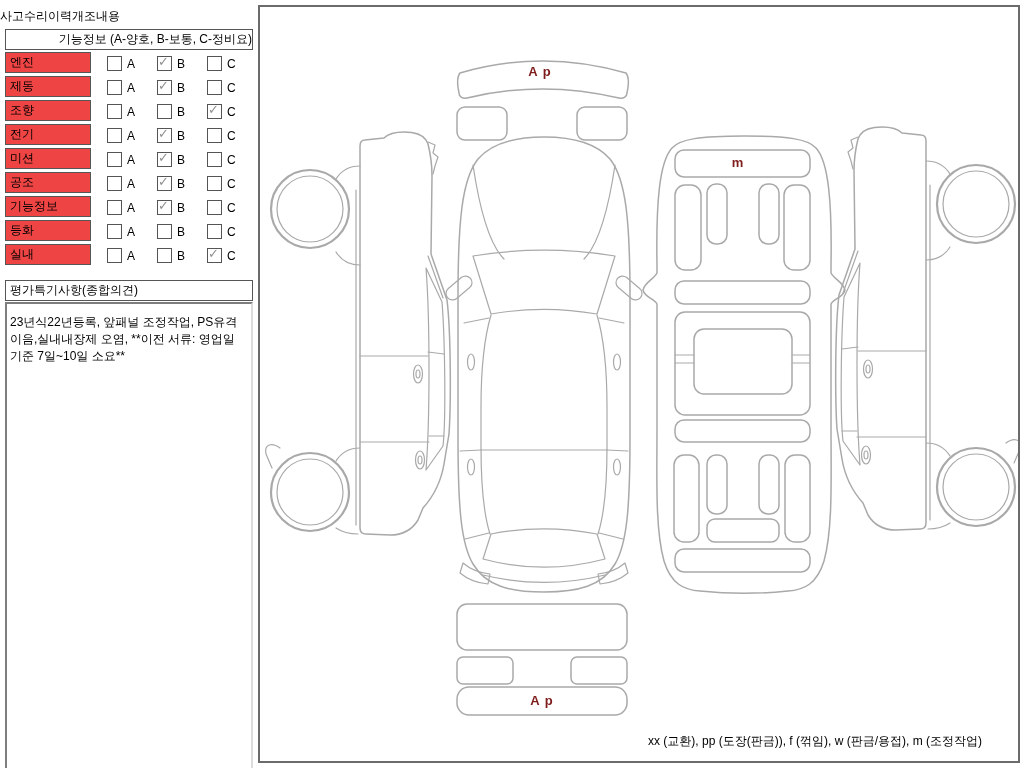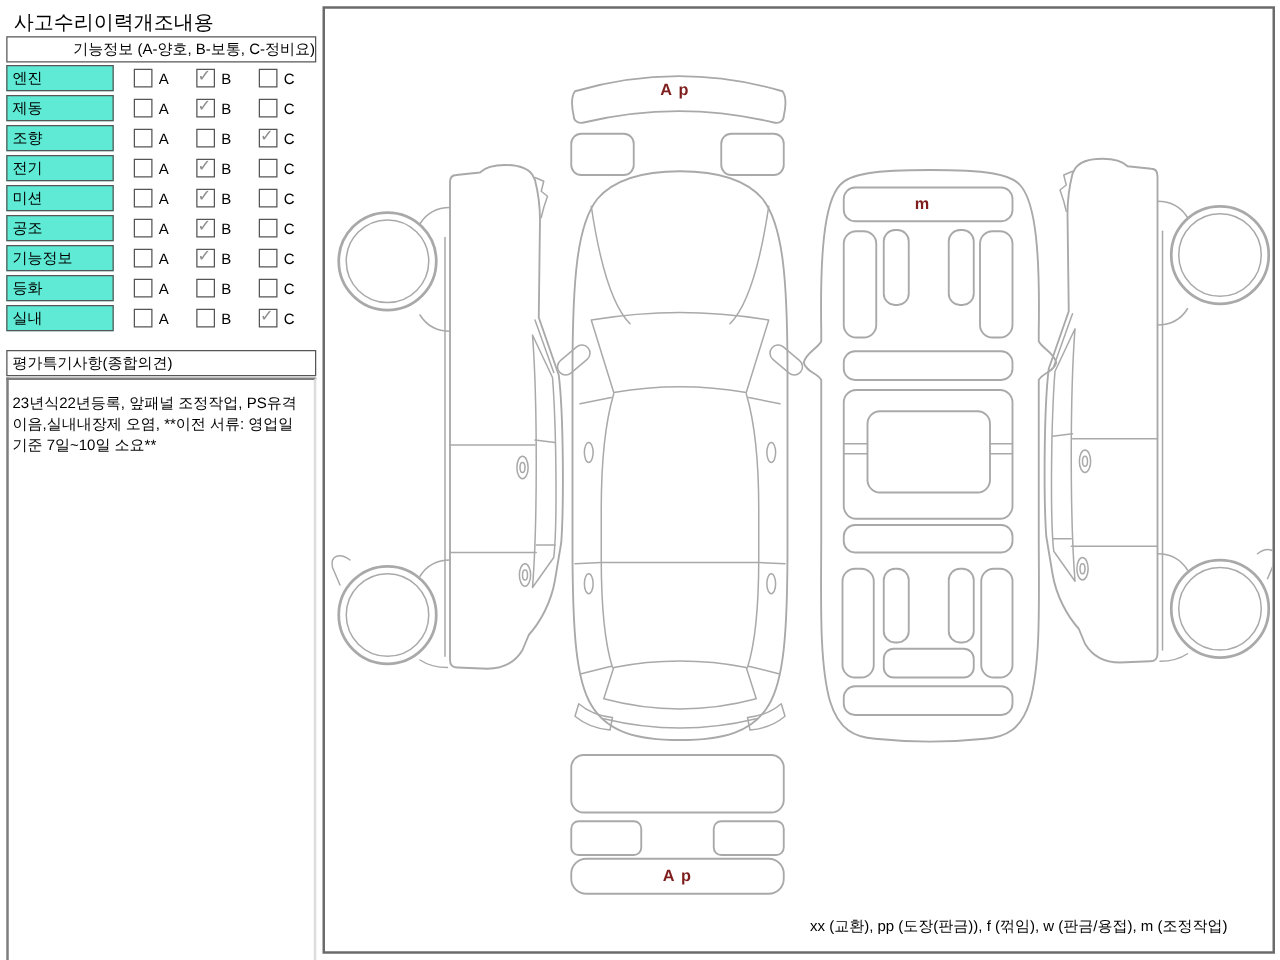--- a/index.html
+++ b/index.html
@@ -2,32 +2,32 @@
 <html><head>
 <meta charset="utf-8">
 <style>
   html,body{margin:0;padding:0;}
   body{
     width:1024px;height:768px;position:relative;background:#fff;
     font-family:"Liberation Sans","DejaVu Sans",sans-serif;
     color:#000;overflow:hidden;
   }
   
-  .page-title{position:absolute;left:11px;top:8px;font-size:16px;}
+  .page-title{position:absolute;left:0;top:8px;font-size:12px;}
   .hdr-box{
     position:absolute;left:5px;border:1px solid #565656;background:#fff;
     font-size:12px;line-height:17px;padding:1px 0 1px 4px;width:242px;
   }
   #func-header{top:29px;text-align:right;}
   #notes-header{top:280px;}
   #func-rows{position:absolute;left:5px;top:52px;width:250px;}
   .frow{position:relative;height:24px;}
   .flabel{
     position:absolute;left:0;top:0;width:80px;height:19px;
-    border:1px solid #565656;background:#5eead4;font-size:12px;line-height:18px;padding-left:4px;
+    border:1px solid #565656;background:#ef4444;font-size:12px;line-height:18px;padding-left:4px;
   }
   .copt{position:absolute;top:2px;height:18px;}
   .copt.opt-0{left:102px;} .copt.opt-1{left:152px;} .copt.opt-2{left:202px;}
   .cbox{
     display:inline-block;width:13px;height:13px;border:1px solid #555;background:#fff;
     vertical-align:middle;position:relative;
   }
   .tick{
     position:absolute;left:0px;top:-2px;font-size:13px;line-height:13px;color:#8f8f8f;
   }

